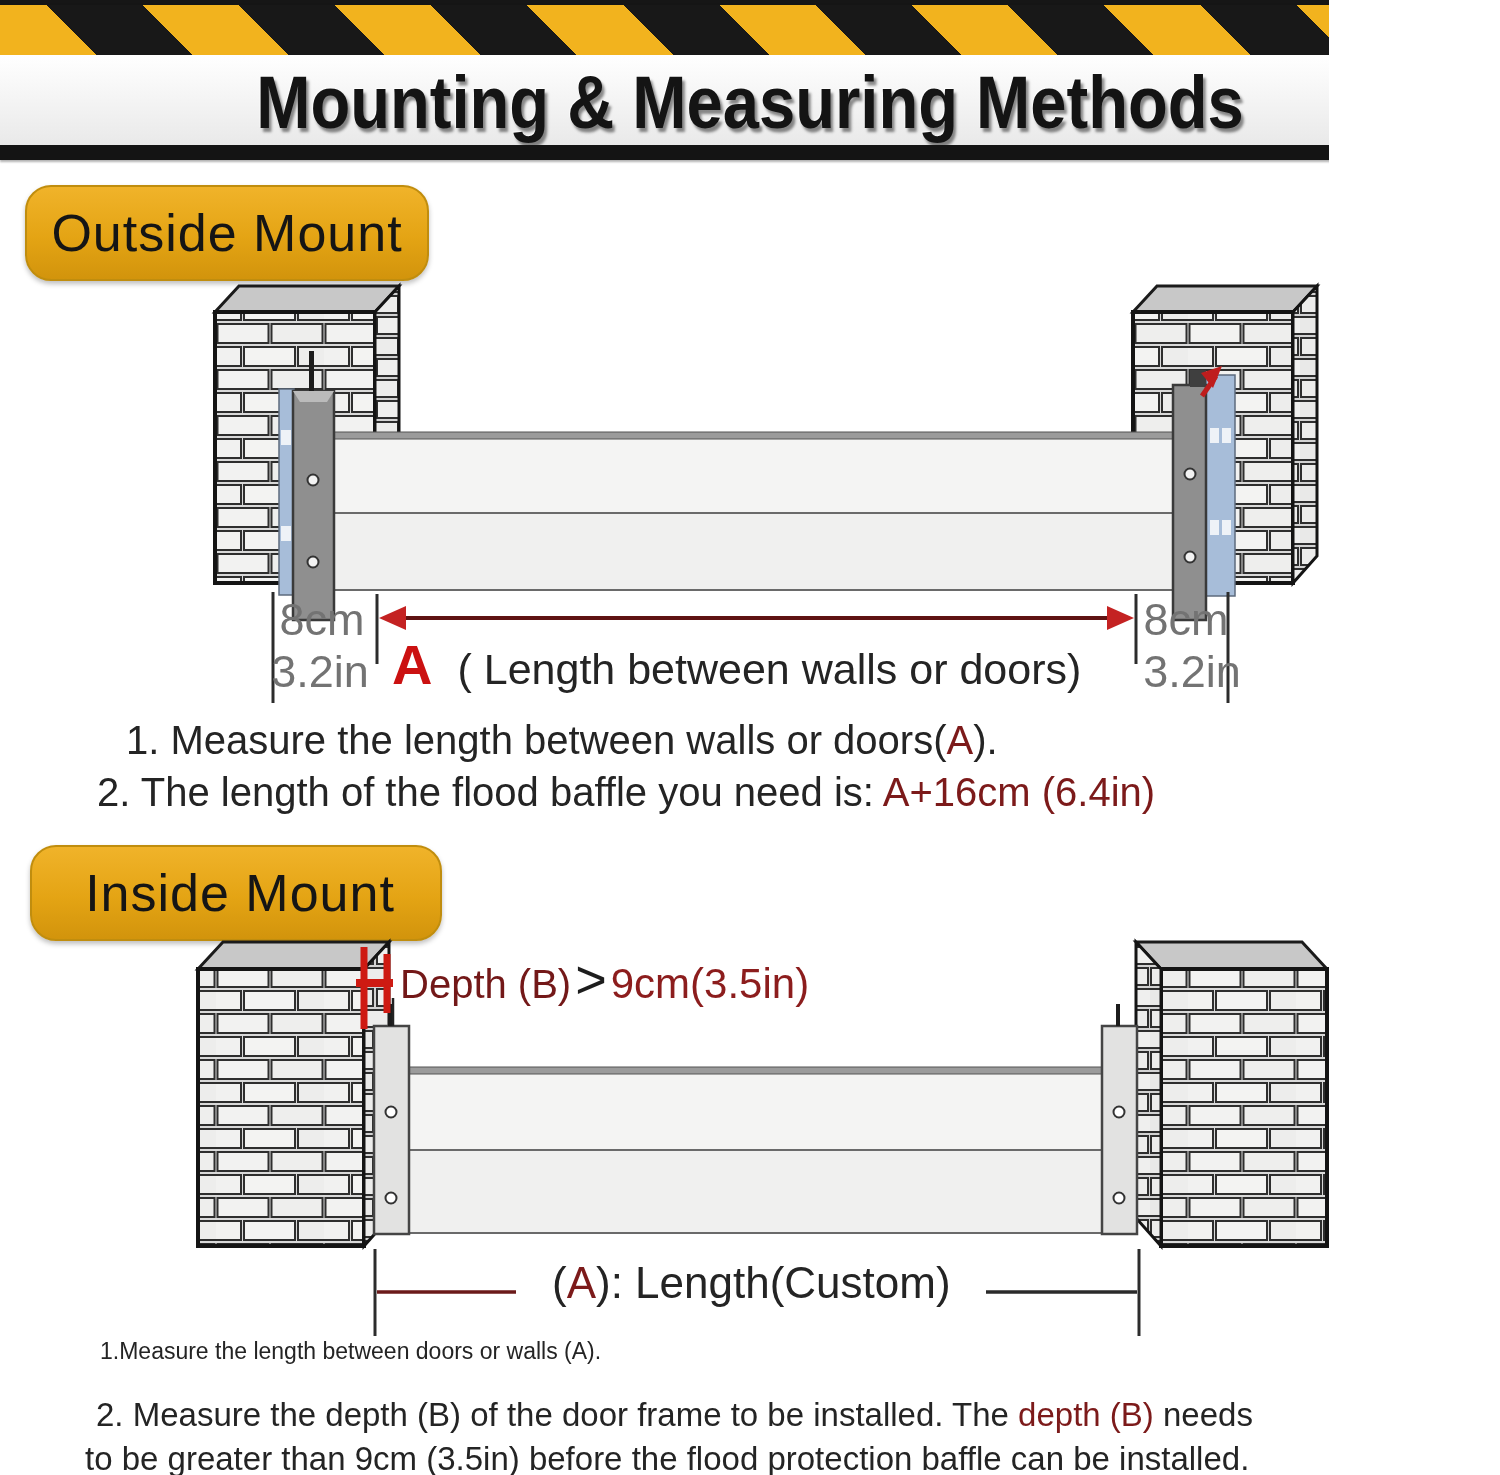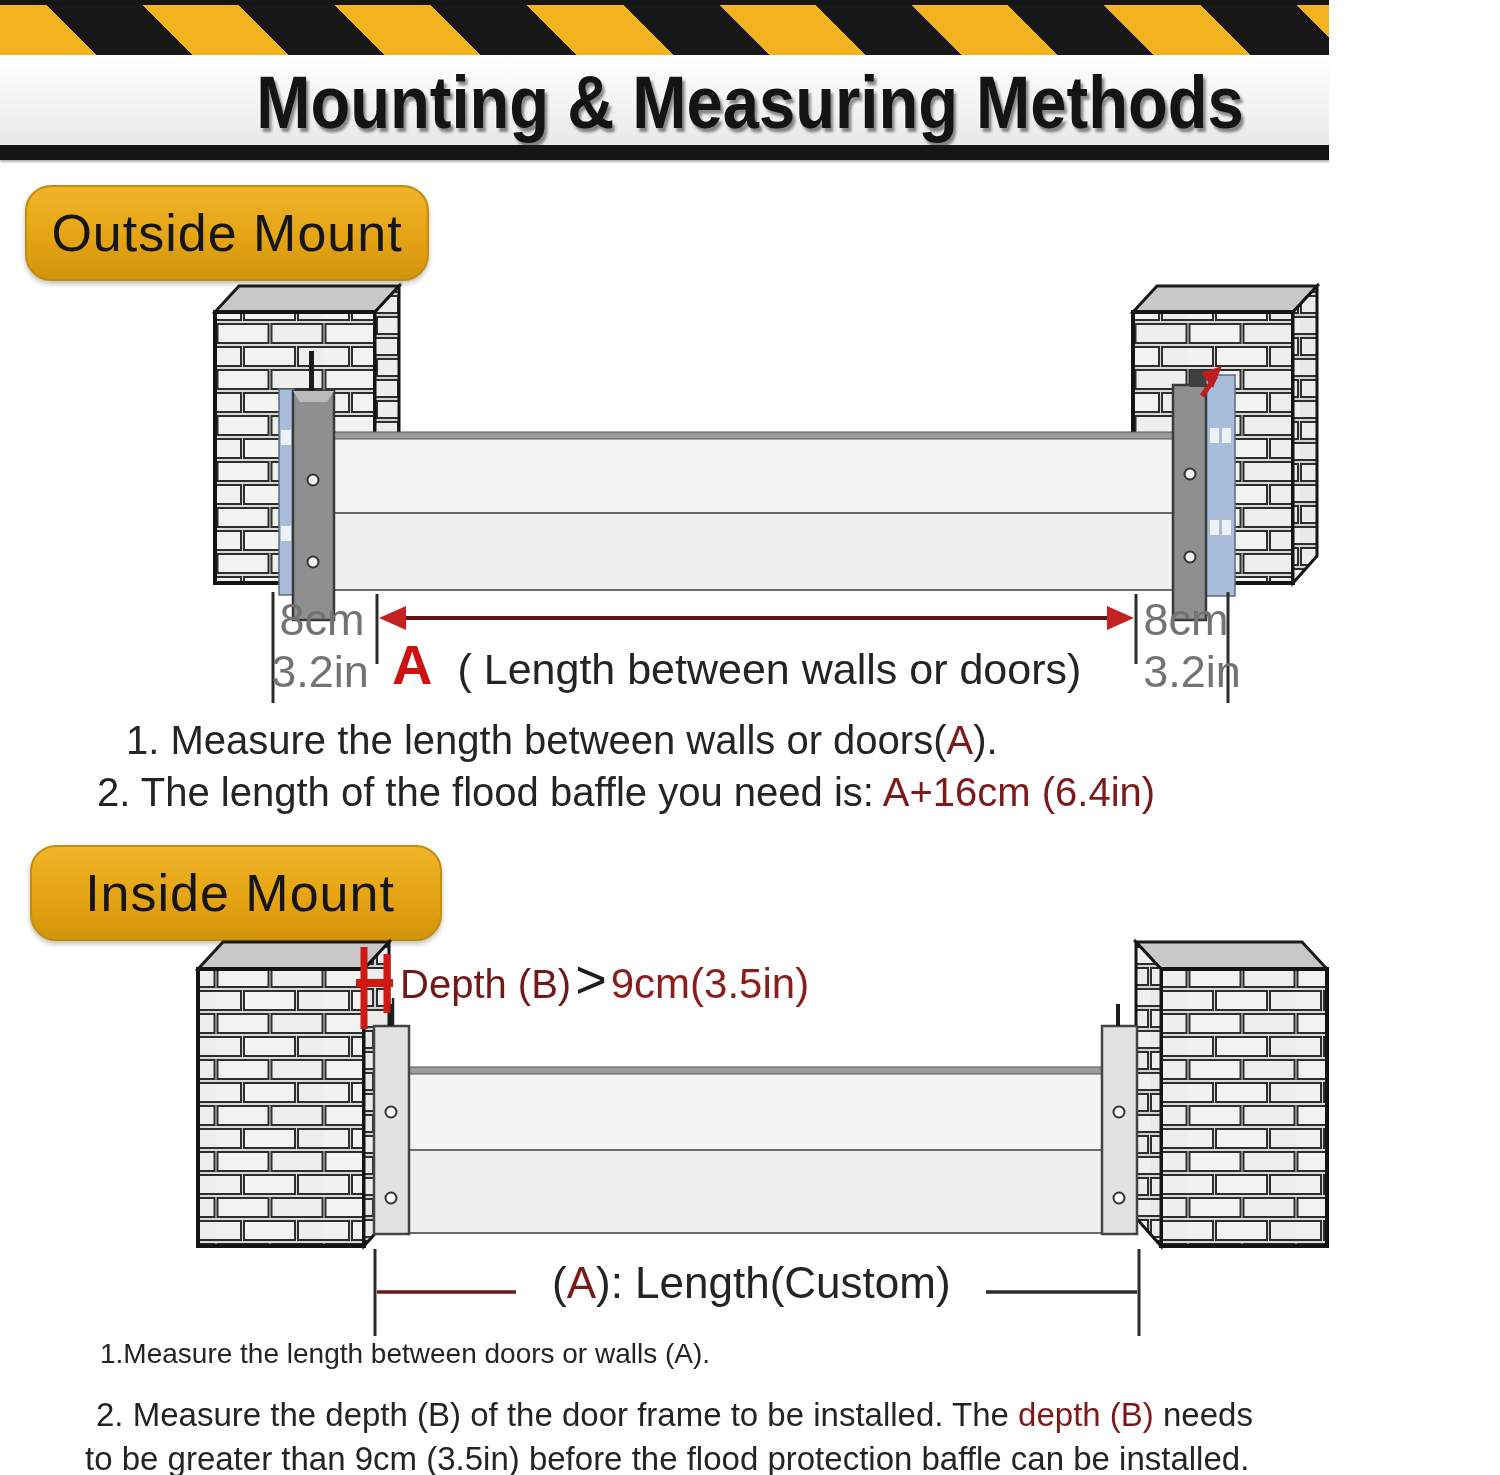--- a/index.html
+++ b/index.html
@@ -234,19 +234,19 @@
       <span class="gt">&gt;</span>
       <span class="d2">9cm(3.5in)</span>
   </div>
 
   <div class="lenlabel">
     <span>(</span>
       <span class="maroon">A</span>
       <span>): Length(Custom)</span>
   </div>
 
-  <div class="step-sm" style="left:100px;top:1338px;font-size:28px;">1.Measure the length between doors or walls (A).</div>
+  <div class="step-sm" style="left:100px;top:1338px;font-size:23px;">1.Measure the length between doors or walls (A).</div>
   <div class="step-sm" style="left:96px;top:1396px;">
     <span>2. Measure the depth (B) of the door frame to be installed. The </span><span class="maroon">depth (B)</span><span> needs</span>
   </div>
   <div class="step-sm" style="left:85px;top:1440px;">to be greater than 9cm (3.5in) before the flood protection baffle can be installed.</div>
 
 </div>
 
 </body></html>

